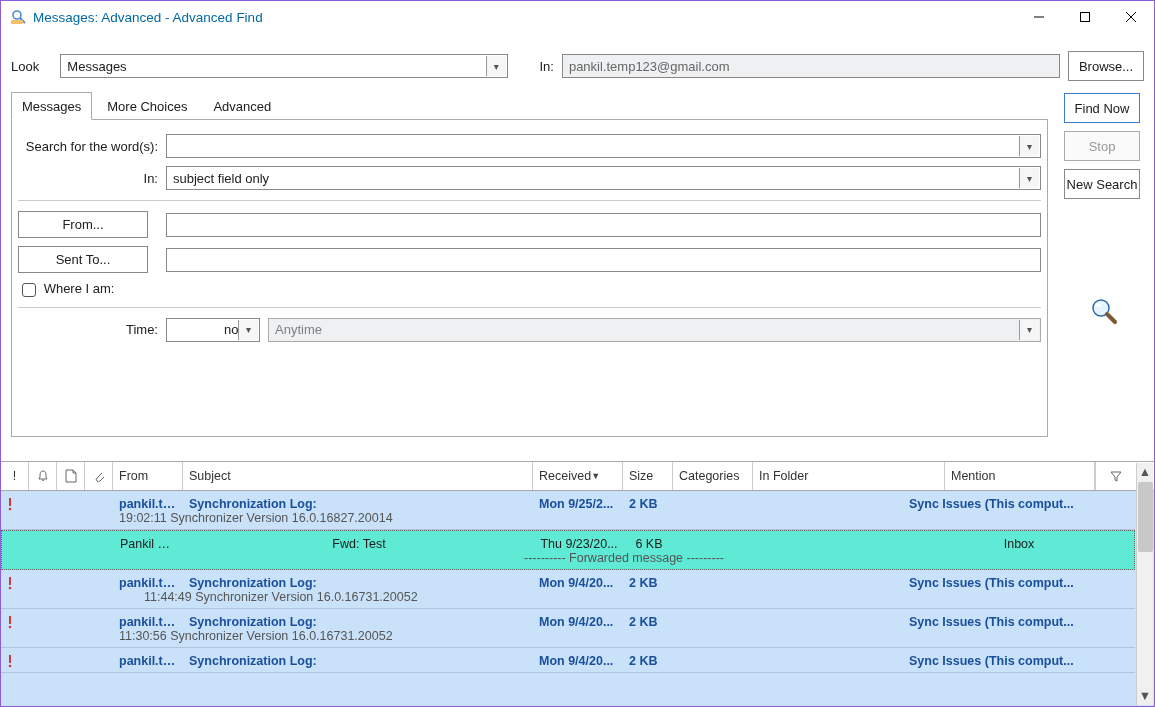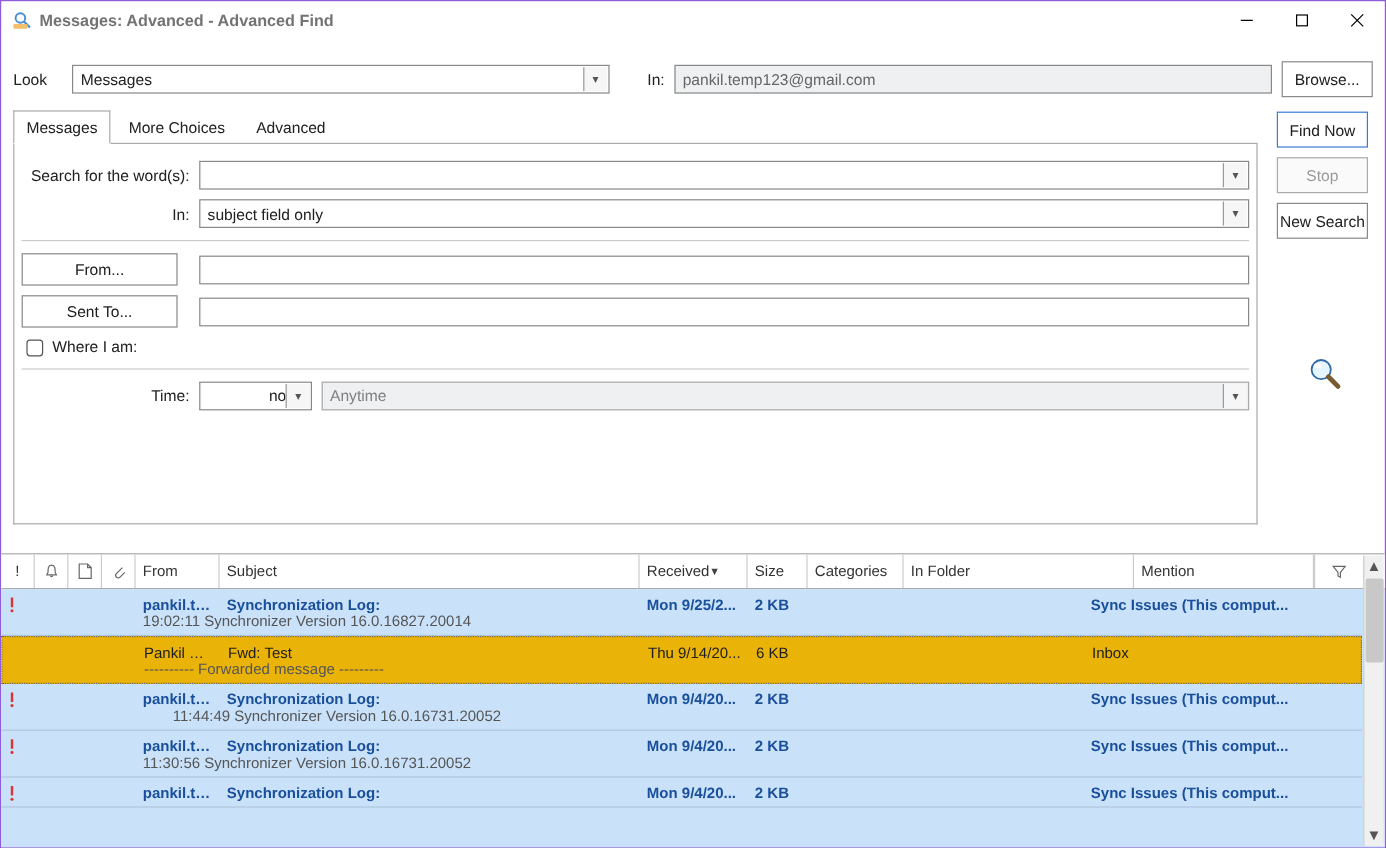--- a/index.html
+++ b/index.html
@@ -2,21 +2,21 @@
 <html><head>
 <meta charset="utf-8">
 <style>
   * { box-sizing: border-box; font-family: "Segoe UI", Tahoma, sans-serif; }
   html, body { margin:0; padding:0; height:100%; }
   body { font-size: 12.5px; color:#202020; background:#fff; width:1155px; height:707px; border:1px solid #8d5cd8; position:relative; overflow:hidden; }
 
   
   .titlebar { display:flex; align-items:center; height:32px; padding:0 0 0 10px; }
   .titlebar .icon { margin-right:6px; }
-  .titlebar .title { font-size:13.5px; color:#737373;font-weight:bold; }
+  .titlebar .title { font-size:13.5px; color:#0369a1; }
   .winbtns { margin-left:auto; display:flex; gap:0; height:100%; }
   .winbtn { width:46px; display:flex; align-items:center; justify-content:center; font-size:14px; cursor:default; }
 
   
   .topgrid { display:flex; align-items:center; padding: 18px 10px 12px 10px; gap:8px; }
   .lbl { font-size:13px; }
   .combo, .input, .select {
     border:1px solid #888; height:24px; background:#fff; display:flex; align-items:center; padding:0 6px; position:relative; font-size:13px;
   }
   .combo { }
@@ -54,21 +54,21 @@
   .magwrap { margin-top:auto; display:flex; justify-content:center; padding-bottom:130px; padding-top:90px;}
 
   
   .resultshdr { display:flex; align-items:center; height:30px; border-top:1px solid #aaa; border-bottom:1px solid #aaa; background:#fff; font-size:12.5px;}
   .hcol { height:100%; display:flex; align-items:center; padding:0 6px; border-right:1px solid #ccc; color:#333; }
   .hcol.icon { width:28px; justify-content:center; padding:0;}
   .hcol:last-child{border-right:none;}
 
   .results { height:246px; overflow:auto; background:#c9e2f9; }
   .row { padding:6px 0 4px 0; border-bottom:1px solid #b0c4de;}
-  .row.sel-current { background:#eab308; border:1px dotted #666; }
+  .row.sel-current { background:#5eead4; border:1px dotted #666;text-align:center; }
   .row .line1, .row .line2 { display:flex; }
   .cell { padding:0 6px; overflow:hidden; white-space:nowrap; text-overflow:ellipsis; }
   .cell.icon { width:28px; flex:none; text-align:center; }
   .blue { color:#1a4f9c; font-weight:600; }
   .row .line2 { color:#555; font-weight:400; }
   .row.bold .line1 .cell { font-weight:600;}
   .row.normal .line1 .cell { font-weight:400;}
 
   .vscroll { position:absolute; right:1px; top:430px; bottom:1px; width:17px; background:#f0f0f0; border-left:1px solid #ccc; display:flex; flex-direction:column; align-items:center;}
   .thumb { width:15px; background:#c8c8c8; border-radius:2px; flex:none; margin:1px auto;}
@@ -289,21 +289,21 @@
       </div>
     </div>
     <div class="row normal sel-current">
       <div class="line1">
         <div class="cell icon" style="width:28px;"></div>
         <div class="cell icon" style="width:28px;"></div>
         <div class="cell icon" style="width:28px;"></div>
         <div class="cell icon" style="width:28px;"></div>
         <div class="cell " style="width:70px;">Pankil Shah</div>
         <div class="cell " style="width:350px;">Fwd: Test</div>
-        <div class="cell " style="width:90px;">Thu 9/14/20...</div>
+        <div class="cell " style="width:90px;">Thu 9/23/20...</div>
         <div class="cell " style="width:50px;">6 KB</div>
         <div class="cell" style="width:80px;"></div>
         <div class="cell" style="width:150px;"></div>
         <div class="cell " style="flex:1;">Inbox</div>
       </div>
       <div class="line2">
         <div class="cell icon" style="width:28px;"></div>
         <div class="cell icon" style="width:28px;"></div>
         <div class="cell icon" style="width:28px;"></div>
         <div class="cell icon" style="width:28px;"></div>

